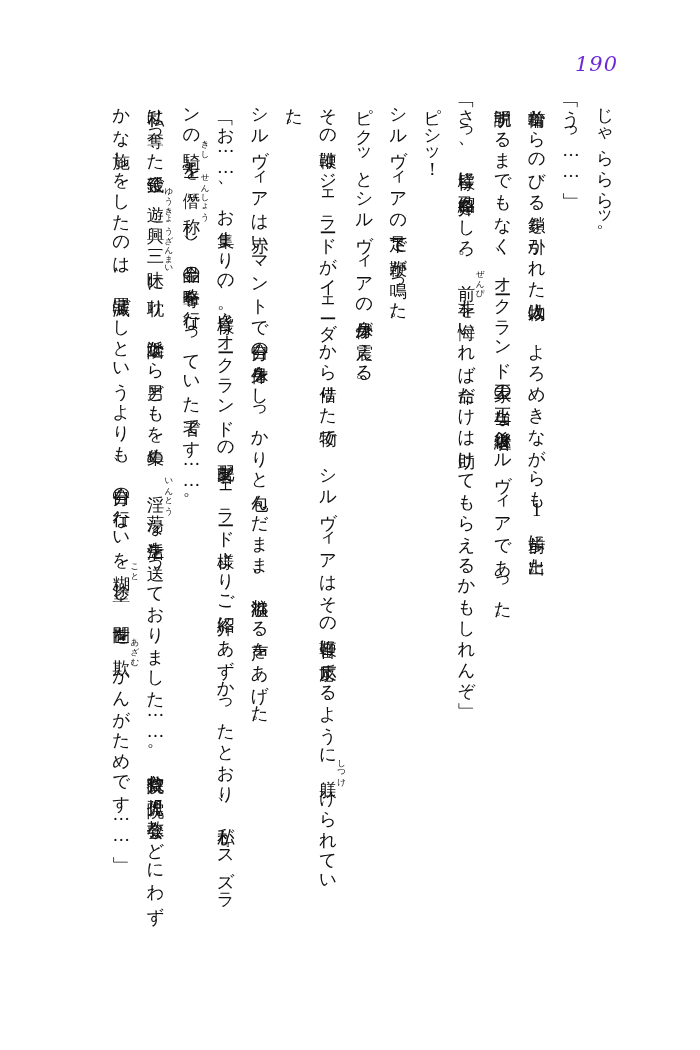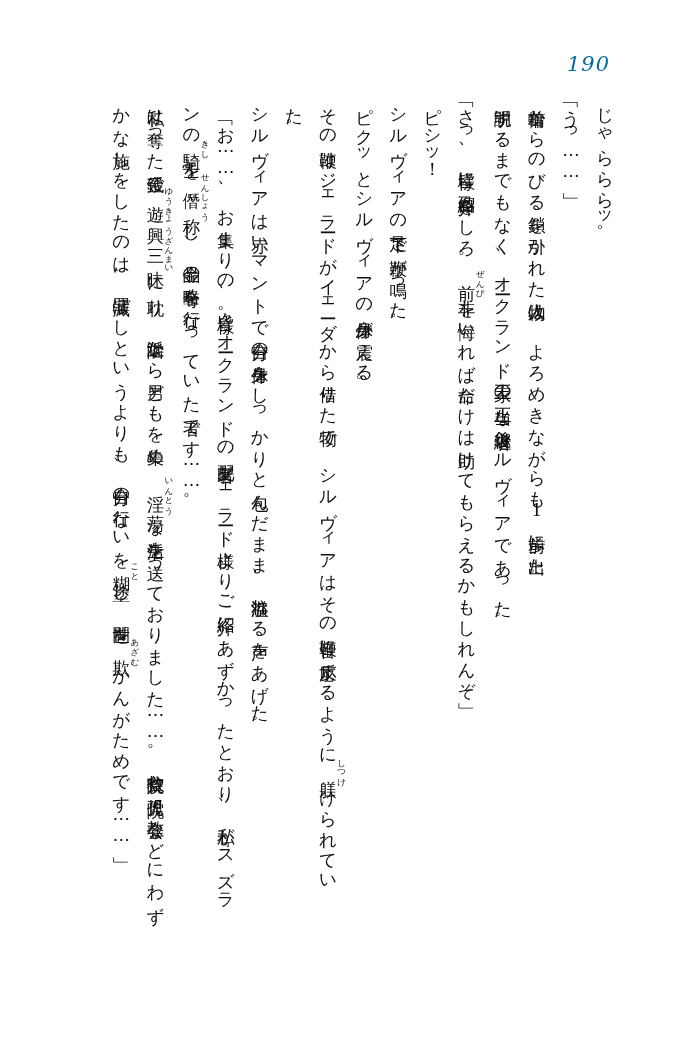--- a/index.html
+++ b/index.html
@@ -21,26 +21,26 @@
     top: 0; left: 0;
     width: 700px;
     height: 1050px;
     box-sizing: border-box;
   }
 
   
   .page-number {
     position: absolute;
     top: 52px;
-    right: 90px;
+    right: 82px;
     font-family: "DejaVu Serif", serif;
     font-style: italic;
     font-size: 21px;
     letter-spacing: 1px;
-    color: #0369a1;
+    color: #6d28d9;
   }
 
   
   .vtext {
     position: absolute;
     top: 96px;
     right: 78px;
     height: 820px;
     width: 560px;
     writing-mode: vertical-rl;

